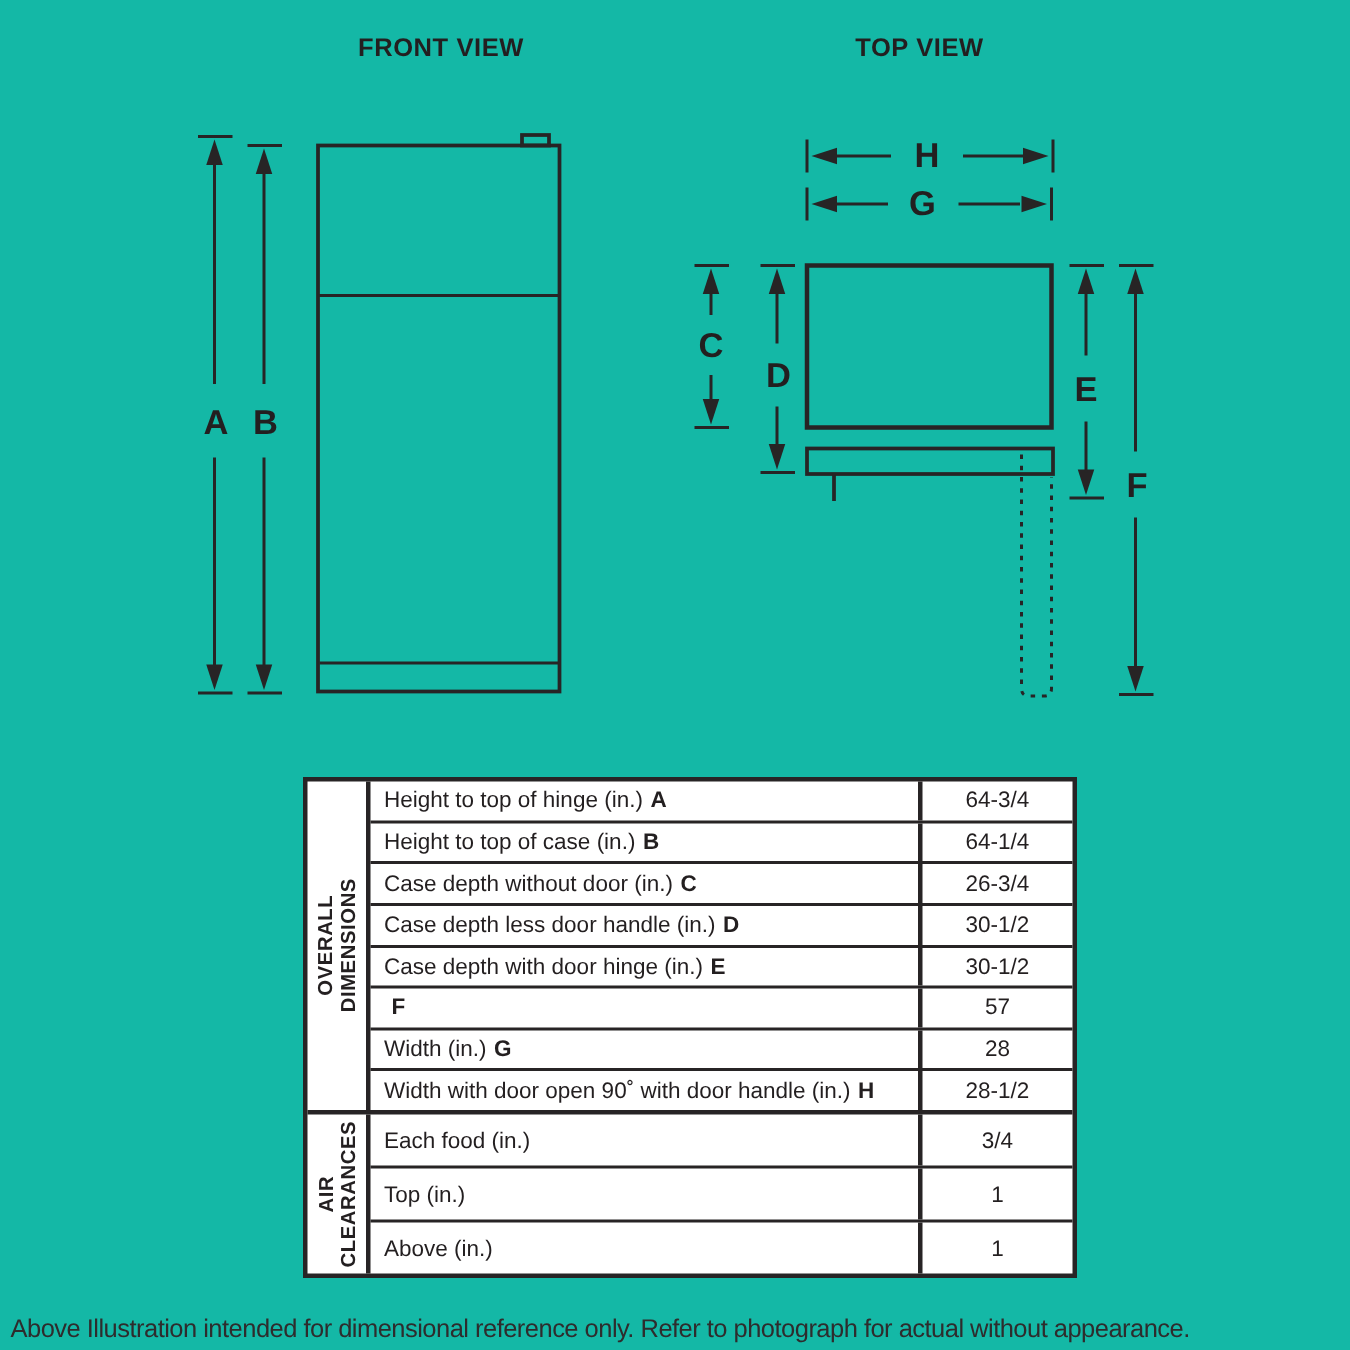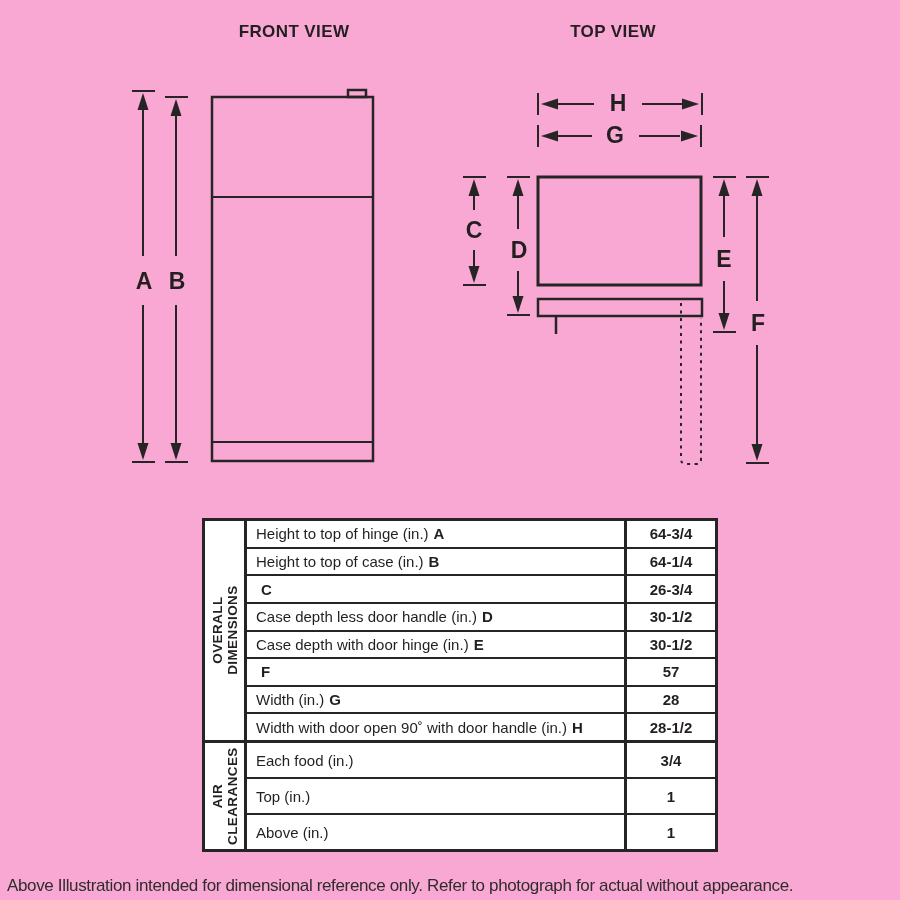--- a/index.html
+++ b/index.html
@@ -1,17 +1,17 @@
 <!DOCTYPE html>
 <html><head>
 <meta charset="utf-8">
 <style>
   html,body{margin:0;padding:0;background:#ffffff;}
   #stage{
-    position:relative;width:900px;height:900px;background:#f9a8d4;
+    position:relative;width:900px;height:900px;background:#14b8a6;
     font-family:"Liberation Sans",sans-serif;color:#231f20;overflow:hidden;
   }
   .view-title{
     position:absolute;top:22px;width:200px;text-align:center;
     font-size:17px;font-weight:bold;letter-spacing:.4px;color:#231f20;
   }
   #front-title{left:194px;}
   #top-title{left:513px;}
   #diagram-svg{position:absolute;left:0;top:0;}
   .ln{stroke:#272425;fill:none;}
@@ -36,22 +36,22 @@
   }
   .rows{flex:1;display:flex;flex-direction:column;min-width:0;border-radius:25px;}
   .trow{flex:1;display:flex;border-bottom:2px solid #272425;min-height:0;}
   .trow:last-child{border-bottom:none;}
   .desc{
     flex:1;display:flex;align-items:center;padding-left:9px;
     font-size:15px;border-right:3px solid #272425;white-space:nowrap;overflow:hidden;
   }
   .letter{font-weight:bold;margin-left:5px;}
   .val{
-    width:88px;flex:none;display:flex;align-items:center;justify-content:center;
-    font-weight:bold;font-size:15px;
+    width:100px;flex:none;display:flex;align-items:center;justify-content:center;
+    font-weight:normal;font-size:15px;
   }
   .footnote{
     position:absolute;left:7px;top:876px;width:893px;
     font-size:17px;letter-spacing:-0.35px;color:#2e2c2d;white-space:nowrap;
   }
 </style>
 </head>
 <body>
 
 <div id="stage">
@@ -176,20 +176,21 @@
         </div>
         <div class="trow">
           <div class="desc">
               <span>Height to top of case (in.)</span>
               <span class="letter">B</span>
             </div>
           <div class="val">64-1/4</div>
         </div>
         <div class="trow">
           <div class="desc">
+              <span>Case depth without door (in.)</span>
               <span class="letter">C</span>
             </div>
           <div class="val">26-3/4</div>
         </div>
         <div class="trow">
           <div class="desc">
               <span>Case depth less door handle (in.)</span>
               <span class="letter">D</span>
             </div>
           <div class="val">30-1/2</div>

